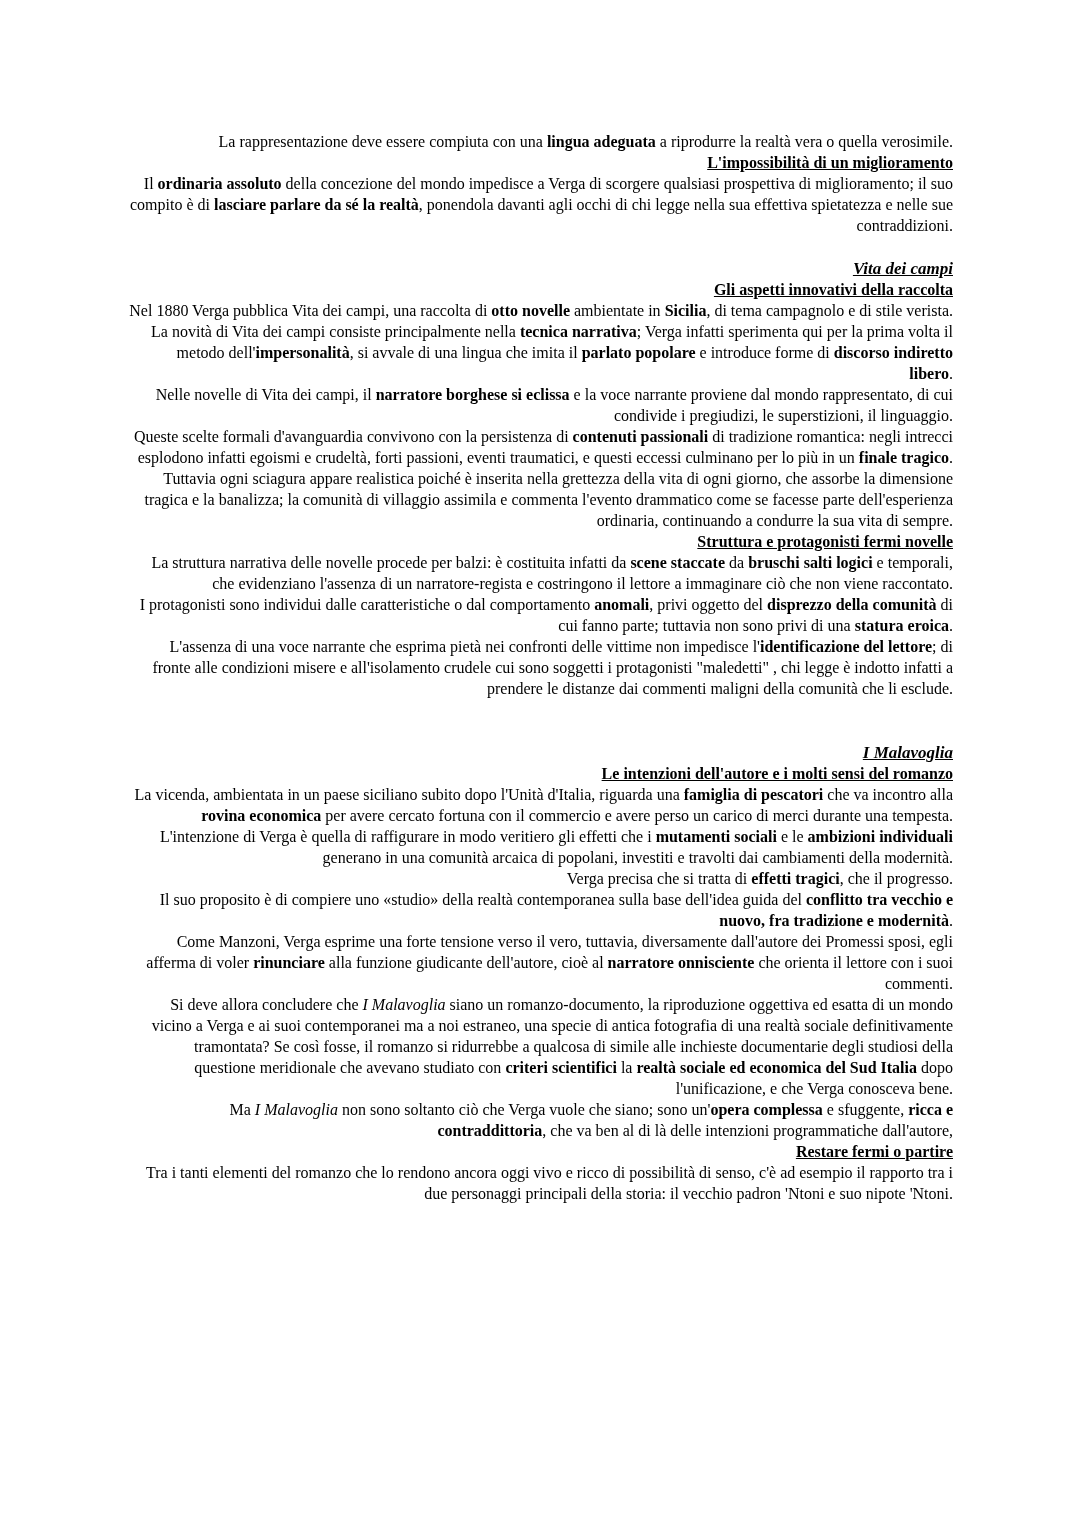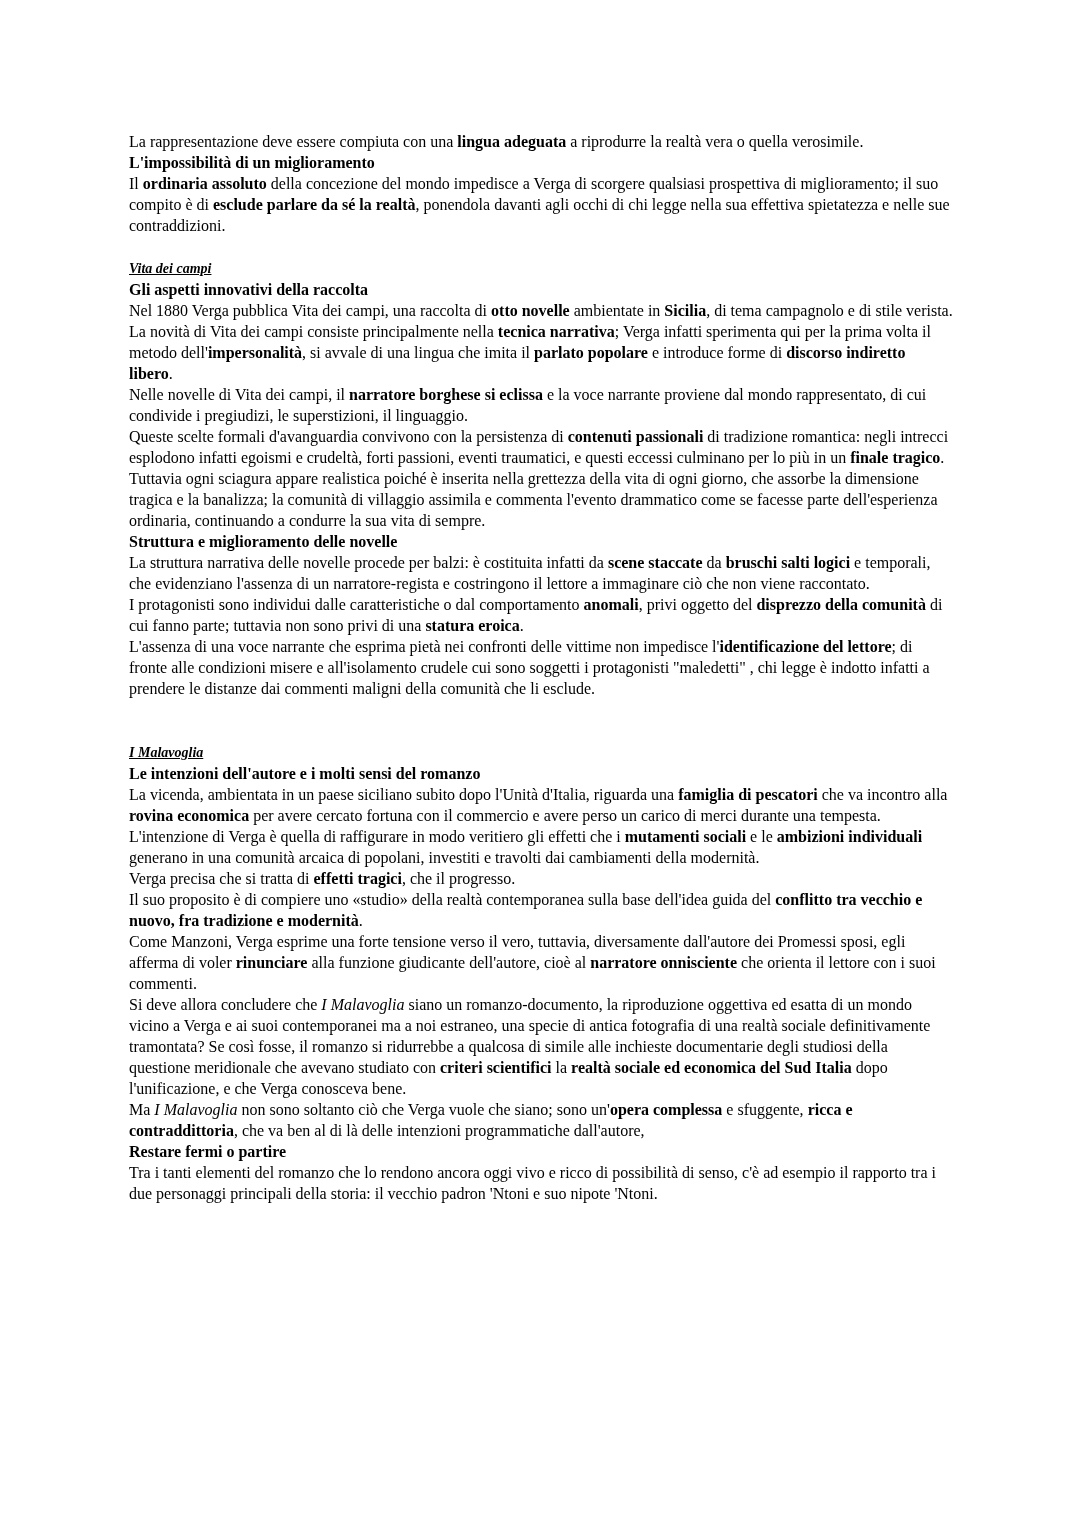--- a/index.html
+++ b/index.html
@@ -14,51 +14,52 @@
     font-family: "Liberation Serif", serif;
     color: #000000;
   }
   .doc-page {
     position: absolute;
     top: 131px;
     left: 129px;
     width: 824px;
     font-size: 16px;
     line-height: 21px;
-    text-align: left;
+    text-align: right;
   }
   .block { margin: 0; }
   .section {
     font-weight: bold;
     font-style: italic;
     text-decoration: underline;
-    font-size: 14px;
+    font-size: 17px;
   }
   .subheading {
     font-weight: bold;
+    text-decoration: underline;
   }
   .b { font-weight: bold; }
   .i { font-style: italic; }
 </style>
 </head>
 <body>
 
 <div class="doc-page">
     <div class="block body"><span>La rappresentazione deve essere compiuta con una </span><span class="b">lingua adeguata</span><span> a riprodurre la realtà vera o quella verosimile.</span></div>
     <div class="block subheading"><span>L'impossibilità di un miglioramento</span></div>
-    <div class="block body"><span>Il </span><span class="b">ordinaria assoluto</span><span> della concezione del mondo impedisce a Verga di scorgere qualsiasi prospettiva di miglioramento; il suo compito è di </span><span class="b">esclude parlare da sé la realtà</span><span>, ponendola davanti agli occhi di chi legge nella sua effettiva spietatezza e nelle sue contraddizioni.</span></div>
+    <div class="block body"><span>Il </span><span class="b">ordinaria assoluto</span><span> della concezione del mondo impedisce a Verga di scorgere qualsiasi prospettiva di miglioramento; il suo compito è di </span><span class="b">lasciare parlare da sé la realtà</span><span>, ponendola davanti agli occhi di chi legge nella sua effettiva spietatezza e nelle sue contraddizioni.</span></div>
     <div class="block spacer" style="height: 22px;"></div>
     <div class="block section"><span>Vita dei campi</span></div>
     <div class="block subheading"><span>Gli aspetti innovativi della raccolta</span></div>
     <div class="block body"><span>Nel 1880 Verga pubblica Vita dei campi, una raccolta di </span><span class="b">otto novelle</span><span> ambientate in </span><span class="b">Sicilia</span><span>, di tema campagnolo e di stile verista.</span></div>
     <div class="block body"><span>La novità di Vita dei campi consiste principalmente nella </span><span class="b">tecnica narrativa</span><span>; Verga infatti sperimenta qui per la prima volta il metodo dell'</span><span class="b">impersonalità</span><span>, si avvale di una lingua che imita il </span><span class="b">parlato popolare</span><span> e introduce forme di </span><span class="b">discorso indiretto libero</span><span>.</span></div>
     <div class="block body"><span>Nelle novelle di Vita dei campi, il </span><span class="b">narratore borghese si eclissa</span><span> e la voce narrante proviene dal mondo rappresentato, di cui condivide i pregiudizi, le superstizioni, il linguaggio.</span></div>
     <div class="block body"><span>Queste scelte formali d'avanguardia convivono con la persistenza di </span><span class="b">contenuti passionali</span><span> di tradizione romantica: negli intrecci esplodono infatti egoismi e crudeltà, forti passioni, eventi traumatici, e questi eccessi culminano per lo più in un </span><span class="b">finale tragico</span><span>.</span></div>
     <div class="block body"><span>Tuttavia ogni sciagura appare realistica poiché è inserita nella grettezza della vita di ogni giorno, che assorbe la dimensione tragica e la banalizza; la comunità di villaggio assimila e commenta l'evento drammatico come se facesse parte dell'esperienza ordinaria, continuando a condurre la sua vita di sempre.</span></div>
-    <div class="block subheading"><span>Struttura e miglioramento delle novelle</span></div>
+    <div class="block subheading"><span>Struttura e protagonisti fermi novelle</span></div>
     <div class="block body"><span>La struttura narrativa delle novelle procede per balzi: è costituita infatti da </span><span class="b">scene staccate</span><span> da </span><span class="b">bruschi salti logici</span><span> e temporali, che evidenziano l'assenza di un narratore-regista e costringono il lettore a immaginare ciò che non viene raccontato.</span></div>
     <div class="block body"><span>I protagonisti sono individui dalle caratteristiche o dal comportamento </span><span class="b">anomali</span><span>, privi oggetto del </span><span class="b">disprezzo della comunità</span><span> di cui fanno parte; tuttavia non sono privi di una </span><span class="b">statura eroica</span><span>.</span></div>
     <div class="block body"><span>L'assenza di una voce narrante che esprima pietà nei confronti delle vittime non impedisce l'</span><span class="b">identificazione del lettore</span><span>; di fronte alle condizioni misere e all'isolamento crudele cui sono soggetti i protagonisti "maledetti" , chi legge è indotto infatti a prendere le distanze dai commenti maligni della comunità che li esclude.</span></div>
     <div class="block spacer" style="height: 43px;"></div>
     <div class="block section"><span>I Malavoglia</span></div>
     <div class="block subheading"><span>Le intenzioni dell'autore e i molti sensi del romanzo</span></div>
     <div class="block body"><span>La vicenda, ambientata in un paese siciliano subito dopo l'Unità d'Italia, riguarda una </span><span class="b">famiglia di pescatori</span><span> che va incontro alla </span><span class="b">rovina economica</span><span> per avere cercato fortuna con il commercio e avere perso un carico di merci durante una tempesta.</span></div>
     <div class="block body"><span>L'intenzione di Verga è  quella di raffigurare in modo veritiero gli effetti che i </span><span class="b">mutamenti sociali</span><span> e le </span><span class="b">ambizioni individuali</span><span> generano in una comunità arcaica di popolani, investiti e travolti dai cambiamenti della modernità.</span></div>
     <div class="block body"><span>Verga precisa che si tratta di </span><span class="b">effetti tragici</span><span>, che il progresso.</span></div>
     <div class="block body"><span>Il suo proposito è di compiere uno «studio» della realtà contemporanea sulla base dell'idea guida del </span><span class="b">conflitto tra vecchio e nuovo, fra tradizione e modernità</span><span>.</span></div>

